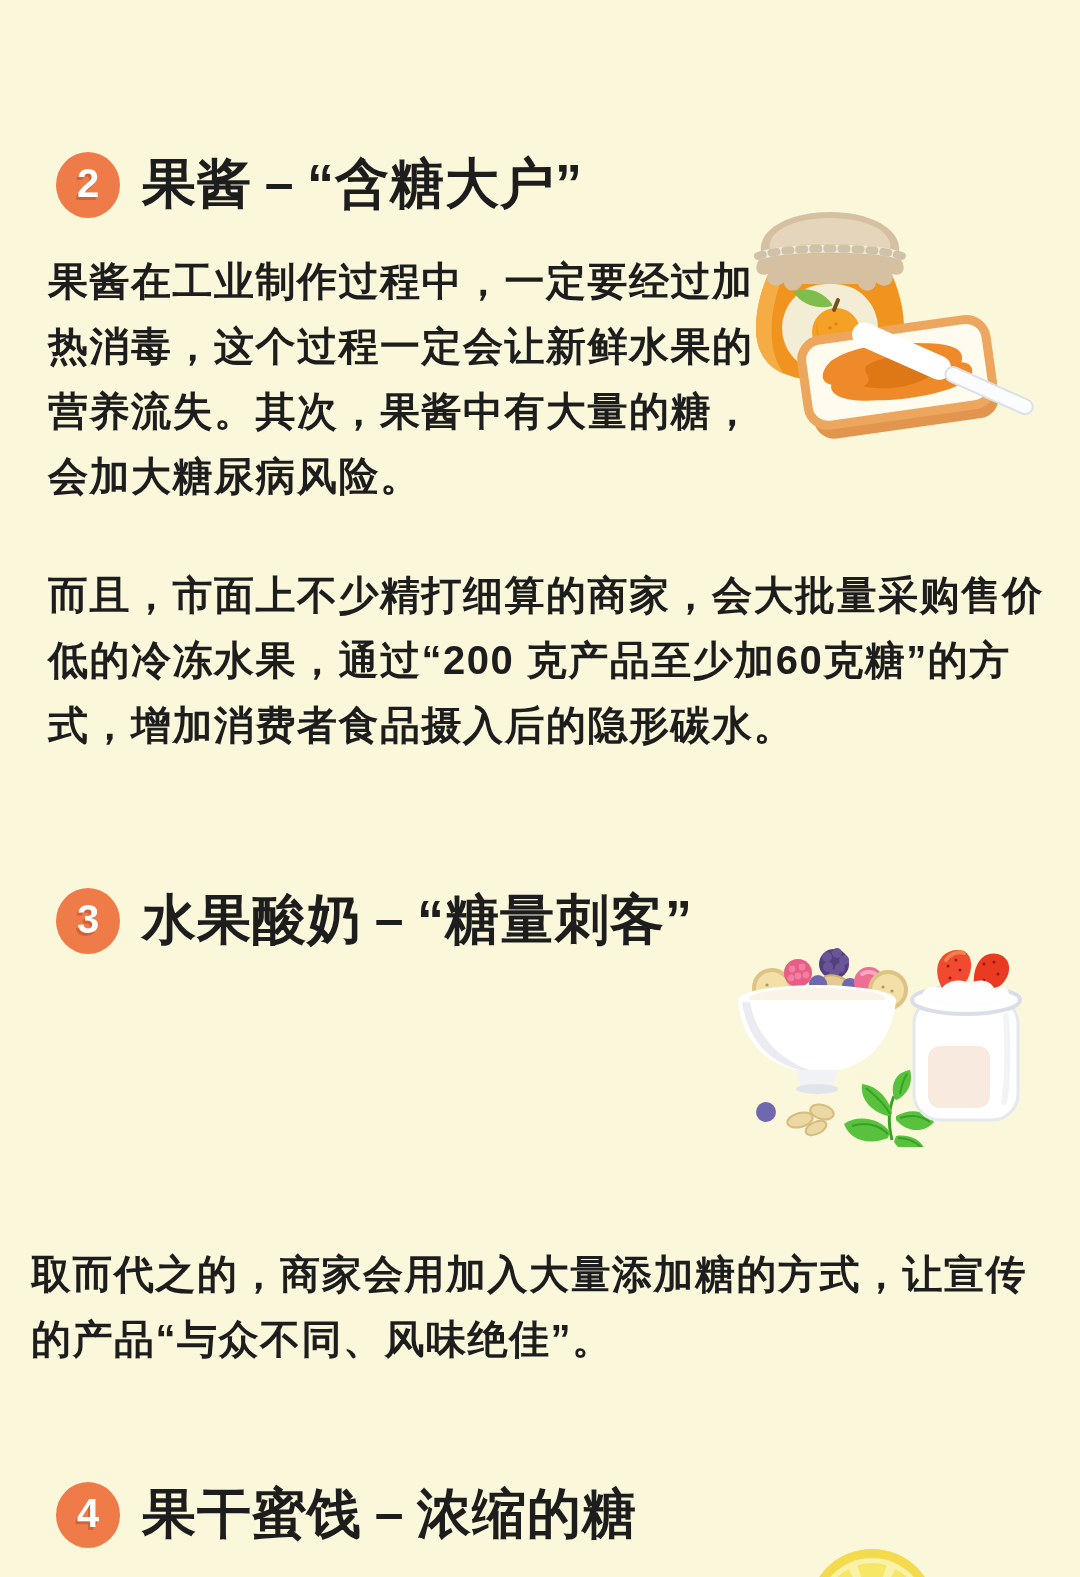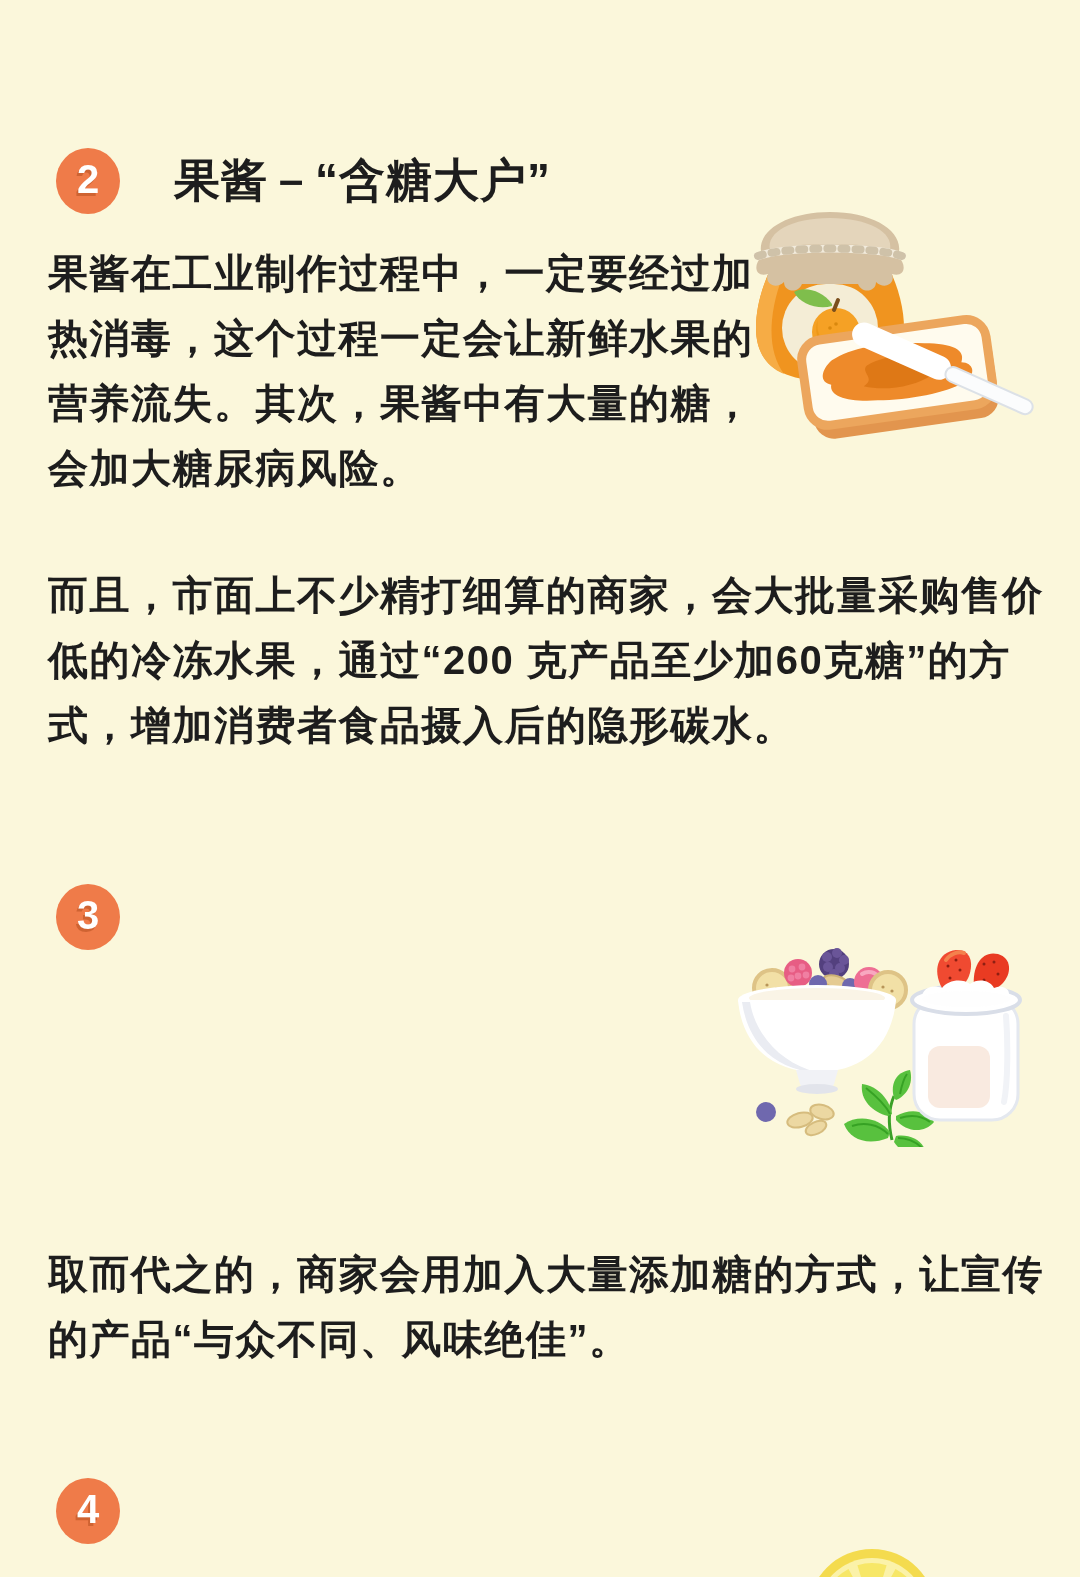--- a/index.html
+++ b/index.html
@@ -22,43 +22,42 @@
     width:64px; height:66px;
     border-radius:50%;
     background:#EF7B49;
     color:#FFFFFF;
     font-size:40px; font-weight:800;
     display:flex; align-items:center; justify-content:center;
     text-shadow:-2px 3px 0 rgba(150,55,10,0.35);
     padding-bottom:3px;
   }
   .section-title {
-    font-size:46px;
+    font-size:54px;
     font-weight:900;
     letter-spacing:1px;
     white-space:nowrap;
-    margin-left:32px;
   }
   .para {
     position:absolute;
     font-size:40px;
     font-weight:700;
     line-height:65px;
     letter-spacing:1.5px;
     text-align:left;
   }
   .illus { position:absolute; display:block; }
   #sec2-heading { left:56px; top:148px; }
-  #sec2-para1   { left:48px; top:241px; width:706px; }
+  #sec2-para1   { left:48px; top:249px; width:706px; }
   #jam-illus    { left:748px; top:200px; }
   #sec2-para2   { left:48px; top:563px; width:1014px; }
   #sec3-heading { left:56px; top:884px; }
   #sec3-para1   { left:48px; top:982px; width:706px; }
   #yogurt-illus { left:736px; top:942px; }
-  #sec3-para2   { left:48px; top:1242px; width:1014px; }
+  #sec3-para2   { left:31px; top:1242px; width:1014px; }
   #sec4-heading { left:56px; top:1478px; }
   #lemon-illus  { left:806px; top:1547px; }
 </style>
 </head>
 <body>
 
 <div class="page">
 
   <div class="heading-row" id="sec2-heading">
     <div class="badge">2</div>
@@ -98,20 +97,21 @@
     <g transform="rotate(24 190 175)">
       <rect x="94" y="156" width="106" height="24" rx="12" fill="#FFFFFF"></rect>
       <rect x="196" y="161" width="94" height="15" rx="7.5" fill="#FBFCFD" stroke="#DCE1E7" stroke-width="2"></rect>
     </g>
   </svg>
 
   <p class="para" id="sec2-para2">而且，市面上不少精打细算的商家，会大批量采购售价低的冷冻水果，通过“200 克产品至少加60克糖”的方式，增加消费者食品摄入后的隐形碳水。</p>
 
   <div class="heading-row" id="sec3-heading">
     <div class="badge">3</div>
+    <div class="section-title">水果酸奶－“糖量刺客”</div>
   </div>
 
 
   <svg class="illus" id="yogurt-illus" width="304" height="205" viewBox="0 0 304 205" aria-hidden="true">
 
     <circle cx="36" cy="46" r="18" fill="#F2E0A6" stroke="#DEC386" stroke-width="4"></circle>
     <circle cx="31" cy="43" r="1.6" fill="#B89559"></circle>
       <circle cx="40" cy="47" r="1.6" fill="#B89559"></circle>
       <circle cx="35" cy="52" r="1.6" fill="#B89559"></circle>
     <circle cx="62" cy="31" r="14" fill="#E75D84"></circle>
@@ -180,20 +180,21 @@
       <circle cx="248" cy="38" r="1.5" fill="#8E1F12"></circle>
 
     <path d="M186 56 C 186 46 196 42 206 46 C 212 38 226 36 234 42 C 242 36 254 38 258 46 C 268 42 276 48 272 56 C 258 64 200 64 186 56 Z" fill="#FFFFFF"></path>
     <ellipse cx="230" cy="57" rx="44" ry="8" fill="#FDFDFE" opacity="0.6"></ellipse>
   </svg>
 
   <p class="para" id="sec3-para2">取而代之的，商家会用加入大量添加糖的方式，让宣传的产品“与众不同、风味绝佳”。</p>
 
   <div class="heading-row" id="sec4-heading">
     <div class="badge">4</div>
+    <div class="section-title">果干蜜饯－浓缩的糖</div>
   </div>
 
   <svg class="illus" id="lemon-illus" width="132" height="132" viewBox="0 0 132 132" aria-hidden="true">
     <circle cx="66" cy="66" r="64" fill="#F4DB4E"></circle>
     <circle cx="66" cy="66" r="55" fill="#FBF2A9"></circle>
     <path d="M66 66 L113.8 51.4 A50 50 0 0 1 113.8 80.6 Z" fill="#F7E767"></path>
     <path d="M66 66 L110.1 89.5 A50 50 0 0 1 89.5 110.1 Z" fill="#F7E767"></path>
     <path d="M66 66 L80.6 113.8 A50 50 0 0 1 51.4 113.8 Z" fill="#F7E767"></path>
     <path d="M66 66 L42.5 110.1 A50 50 0 0 1 21.9 89.5 Z" fill="#F7E767"></path>
     <path d="M66 66 L18.2 80.6 A50 50 0 0 1 18.2 51.4 Z" fill="#F7E767"></path>

